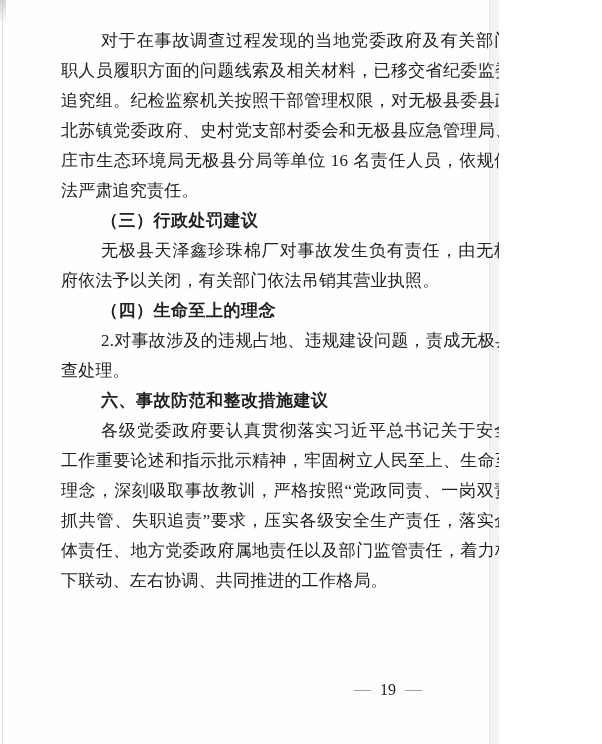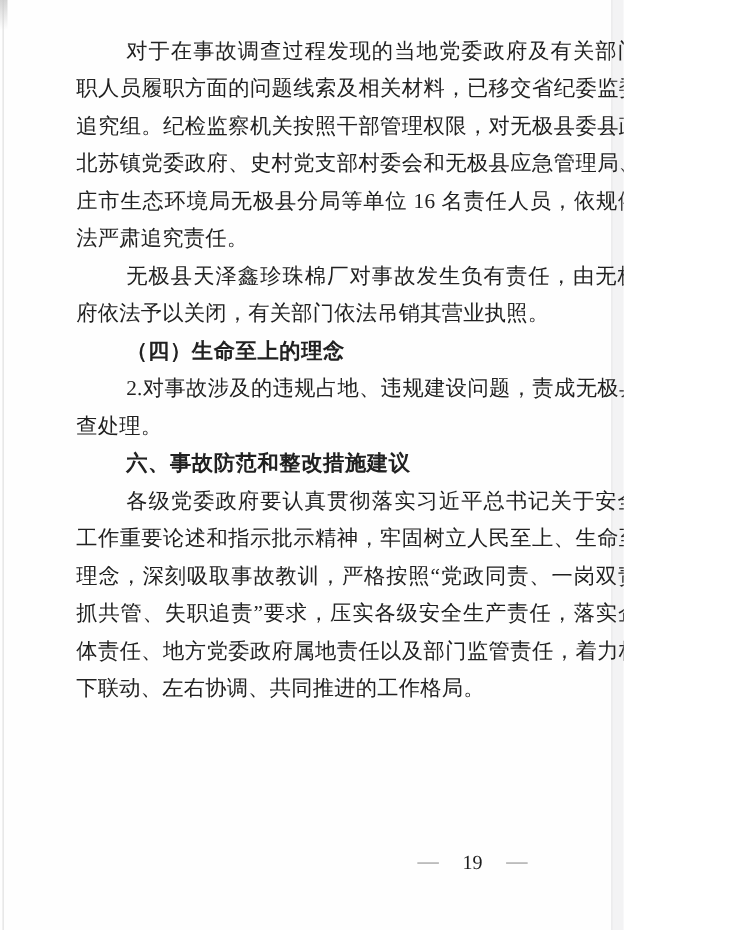--- a/index.html
+++ b/index.html
@@ -75,35 +75,36 @@
     color: #2a2a2a;
     white-space: nowrap;
   }
   .footer .dash {
     color: #8f8f8f;
     font-size: 17px;
     position: relative;
     top: -1px;
   }
   .footer .num {
-    margin: 0 19px;
+    margin: 0 9px;
     color: #1d1d1d;
   }
 </style>
 </head>
 <body>
 
 <div class="page">
 
   <div class="edge-left"></div>
   <div class="edge-right"></div>
   <div class="corner-smudge"></div>
 
   <div class="content">
     <p class="para-body">对于在事故调查过程发现的当地党委政府及有关部门的公职人员履职方面的问题线索及相关材料，已移交省纪委监委责任追究组。纪检监察机关按照干部管理权限，对无极县委县政府、北苏镇党委政府、史村党支部村委会和无极县应急管理局、石家庄市生态环境局无极县分局等单位 16 名责任人员，依规依纪依法严肃追究责任。</p>
+    <p class="heading-kai">（三）行政处罚建议</p>
     <p class="para-body">无极县天泽鑫珍珠棉厂对事故发生负有责任，由无极县政府依法予以关闭，有关部门依法吊销其营业执照。</p>
     <p class="heading-kai">（四）生命至上的理念</p>
     <p class="para-body">2.对事故涉及的违规占地、违规建设问题，责成无极县委调查处理。</p>
     <p class="heading-hei">六、事故防范和整改措施建议</p>
     <p class="para-body">各级党委政府要认真贯彻落实习近平总书记关于安全生产工作重要论述和指示批示精神，牢固树立人民至上、生命至上的理念，深刻吸取事故教训，严格按照“党政同责、一岗双责、齐抓共管、失职追责”要求，压实各级安全生产责任，落实企业主体责任、地方党委政府属地责任以及部门监管责任，着力构建上下联动、左右协调、共同推进的工作格局。</p>
   </div>
 
   <div class="footer">
     <span class="dash">—</span><span class="num">19</span><span class="dash">—</span>
   </div>

